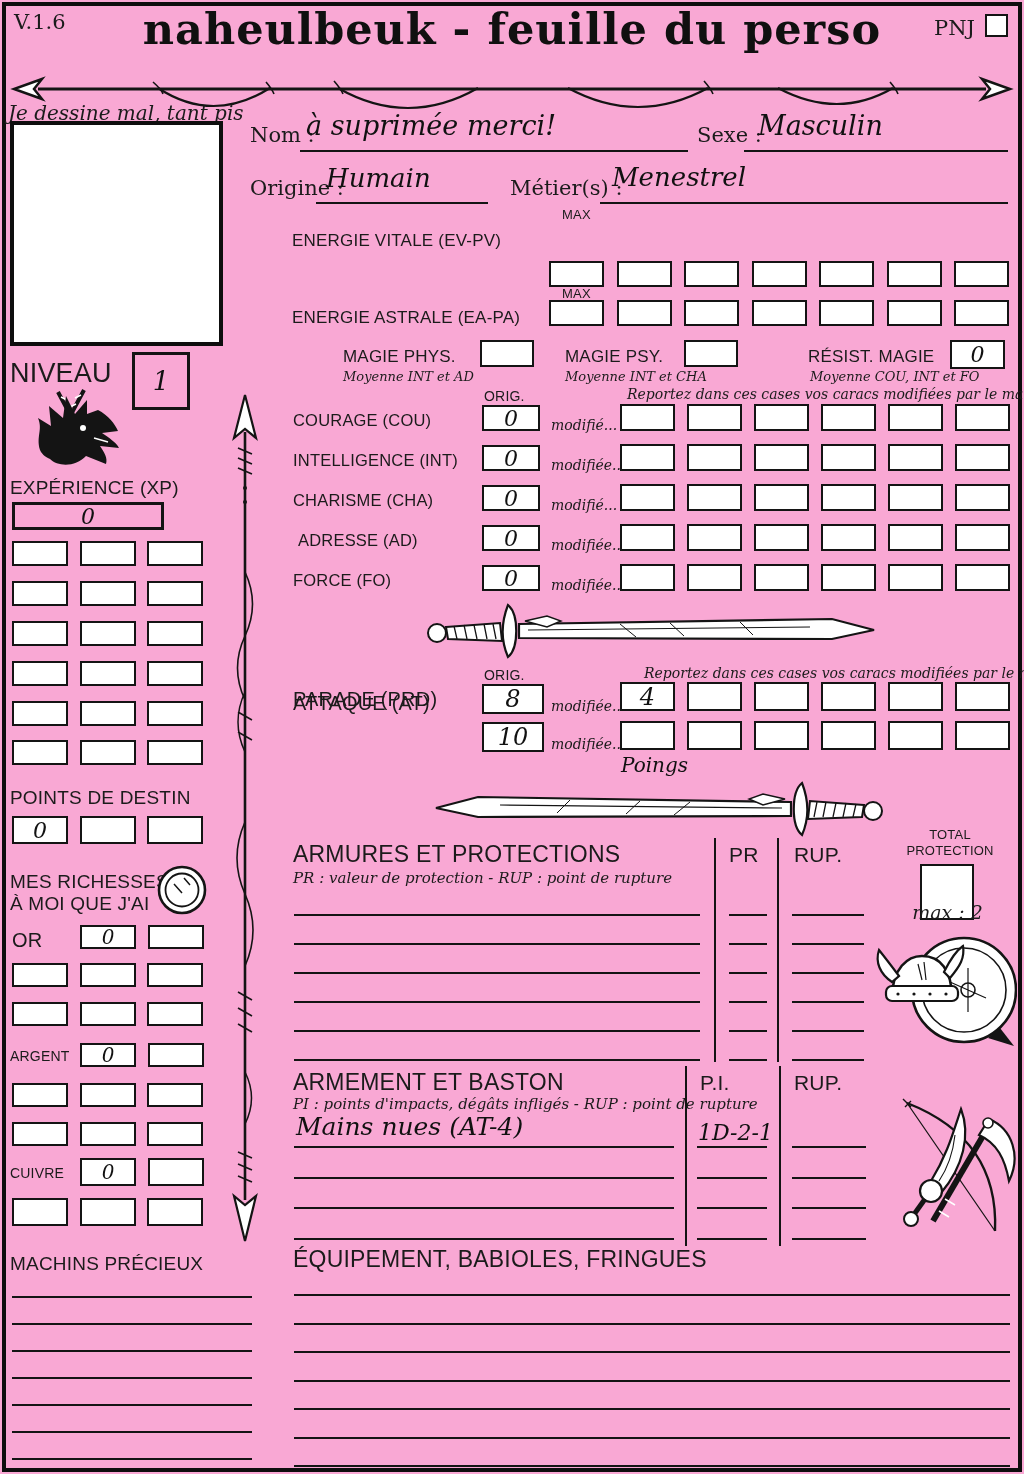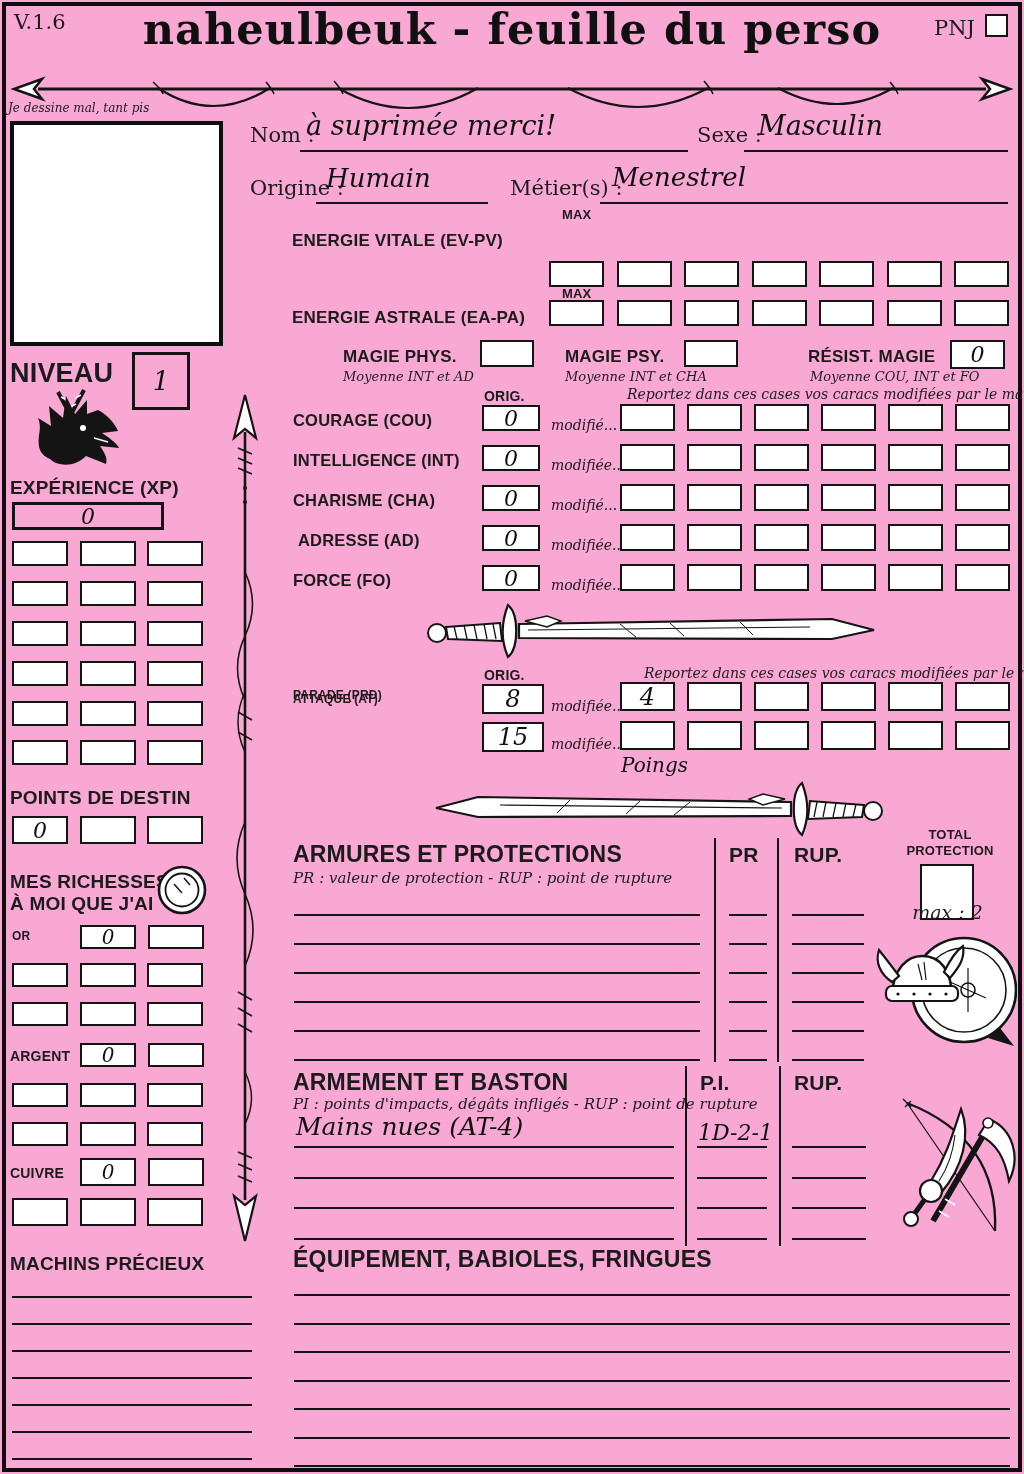--- a/index.html
+++ b/index.html
@@ -1,23 +1,23 @@
 <!DOCTYPE html>
 <html><head>
 <meta charset="utf-8">
 <style>
   html,body{margin:0;padding:0;background:#fff}
   #sheet{position:relative;width:1024px;height:1474px;background:#f9a8d4;color:#151515;
          font-family:"Liberation Sans",sans-serif;overflow:hidden}
   #frame{position:absolute;inset:2px;border:4px solid #0e0e0e;pointer-events:none}
   .abs{position:absolute}
-  .blab{font-weight:700;color:#1b1b1b;letter-spacing:.2px;white-space:nowrap}
+  .blab{font-weight:400;color:#1b1b1b;letter-spacing:.2px;white-space:nowrap}
   .cal{font-family:"DejaVu Serif",serif;font-style:italic;white-space:nowrap;color:#1b1b1b}
   .hw{font-family:"DejaVu Serif",serif;font-style:italic;white-space:nowrap;color:#111}.s13{font-size:13px}.s14{font-size:14px}.s15{font-size:15px}
-  .s16{font-size:16.5px}.s17{font-size:17px}.s18{font-size:12px}.s19{font-size:19px}
+  .s16{font-size:16.5px}.s17{font-size:17px}.s18{font-size:20px}.s19{font-size:19px}
   .s21{font-size:21px}.s23{font-size:23px}.s27{font-size:27px}
   .v18{font-size:22px}.v20{font-size:20px}.v22{font-size:22px}.v24{font-size:24px}.v26{font-size:26px}
   .bx{box-sizing:border-box;border:2px solid #141414;background:#fff;flex:0 0 auto}
   .val{display:flex;align-items:center;justify-content:center}
   .boxrow{display:flex}
   .evr{gap:12.5px}.evr .bx{width:55px;height:26px}
   .statr{gap:12px}.statr .bx{width:55px;height:27px}
   .combr{gap:12px}.combr .bx{width:55px;height:29px}
   .xpg{gap:11.5px}.xpg .bx{width:56px;height:25px;border-width:2.5px}
   .money{gap:11.5px}.money .bx{width:56px;height:24px;border-width:2.5px}
@@ -208,21 +208,21 @@
       </div>
   <div class="bx"></div>
       <div class="bx"></div>
       <div class="bx"></div>
       <div class="bx"></div>
       <div class="bx"></div>
     </div>
 
   <div class="abs blab s18" style="left:293px;top:688px">PARADE (PRD)</div>
   <div class="abs bx orig val" style="left:482px;top:722px;width:62px;height:30px">
-      <span class="hw v24">15</span>
+      <span class="hw v24">10</span>
     </div>
   <div class="abs cal s14" style="left:551px;top:736px">modifiée...</div>
   <div class="abs boxrow combr" style="left:620px;top:721px">
       <div class="bx"></div>
       <div class="bx"></div>
       <div class="bx"></div>
       <div class="bx"></div>
       <div class="bx"></div>
       <div class="bx"></div>
     </div>

